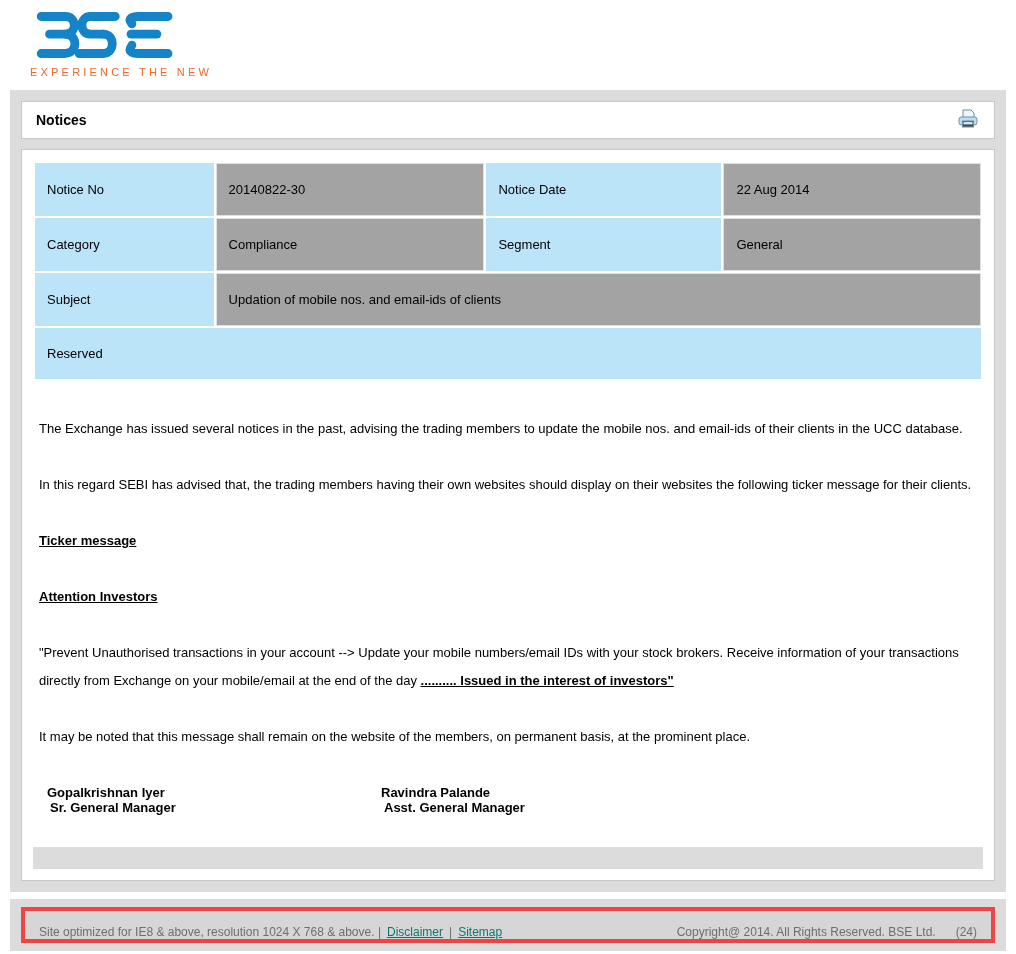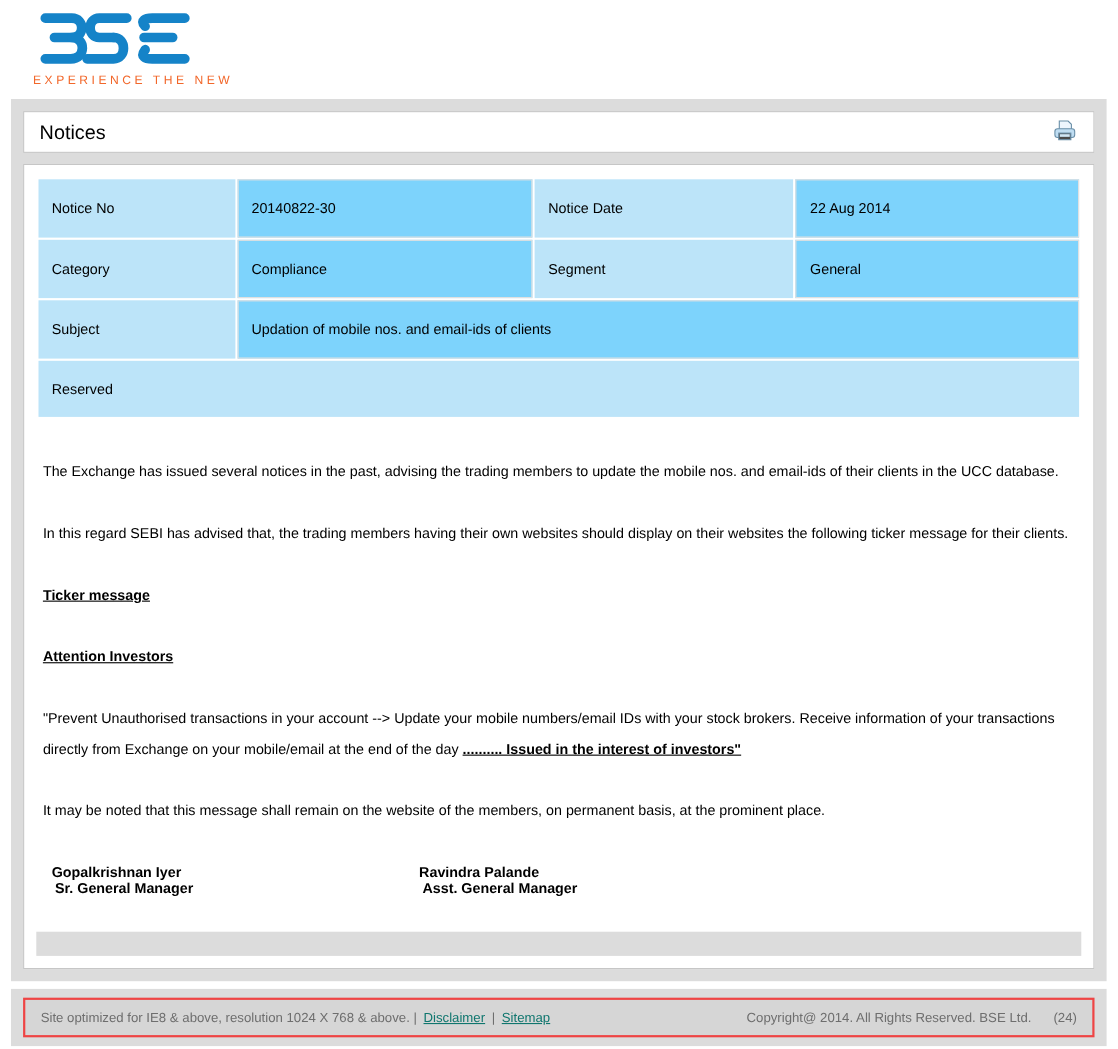--- a/index.html
+++ b/index.html
@@ -32,21 +32,21 @@
   .title-bar {
     background: #ffffff;
     border: 1px solid #c6c6c6;
     height: 38px;
     display: flex;
     align-items: center;
     justify-content: space-between;
     padding: 0 14px;
     margin-bottom: 10px;
   }
-  .title-bar h1 { font-size: 18px; font-weight: normal; color: #000; }
+  .title-bar h1 { font-size: 14px; font-weight: bold; color: #000; }
   .print-btn { cursor: pointer; display: flex; align-items: center; }
 
   .content-panel {
     background: #ffffff;
     border: 1px solid #c6c6c6;
     padding: 11px;
     display: flex;
     flex-direction: column;
     min-height: 732px;
   }
@@ -58,21 +58,21 @@
     border-spacing: 2px;
     table-layout: fixed;
   }
   table.meta td {
     font-size: 13px;
     padding: 18px 12px;
     height: 37px;
     vertical-align: middle;
   }
   td.lbl { background: #bce4f9; }
-  td.val { background: #7dd3fc; border: 1px solid #e0e0e0; }
+  td.val { background: #a3a3a3; border: 1px solid #e0e0e0; }
   col.c1 { width: 19%; }
   col.c2 { width: 28.6%; }
   col.c3 { width: 25%; }
   col.c4 { width: 27.4%; }
 
   
   .notice-body {
     padding: 34px 8px 30px 6px;
     font-size: 13px;
     flex: 1;
@@ -97,24 +97,24 @@
   }
 
   
   .footer-band {
     margin: 7px 10px 0 10px;
     background: #dcdcdc;
     padding: 8px 11px;
   }
   .footer-box {
     background: #d6d6d6;
-    border: 2px solid #ef4444;
+    border: 4px solid #ef4444;
     height: 36px;
     display: flex;
-    align-items: center;
+    align-items: flex-end;
     justify-content: space-between;
     padding: 0 14px;
     font-size: 12px;
     color: #6e6e6e;
   }
   .footer-left, .footer-right { display: flex; align-items: center; gap: 6px; white-space: nowrap; }
   .footer-left a {
     color: #0f766e;
     text-decoration: underline;
     cursor: pointer;

